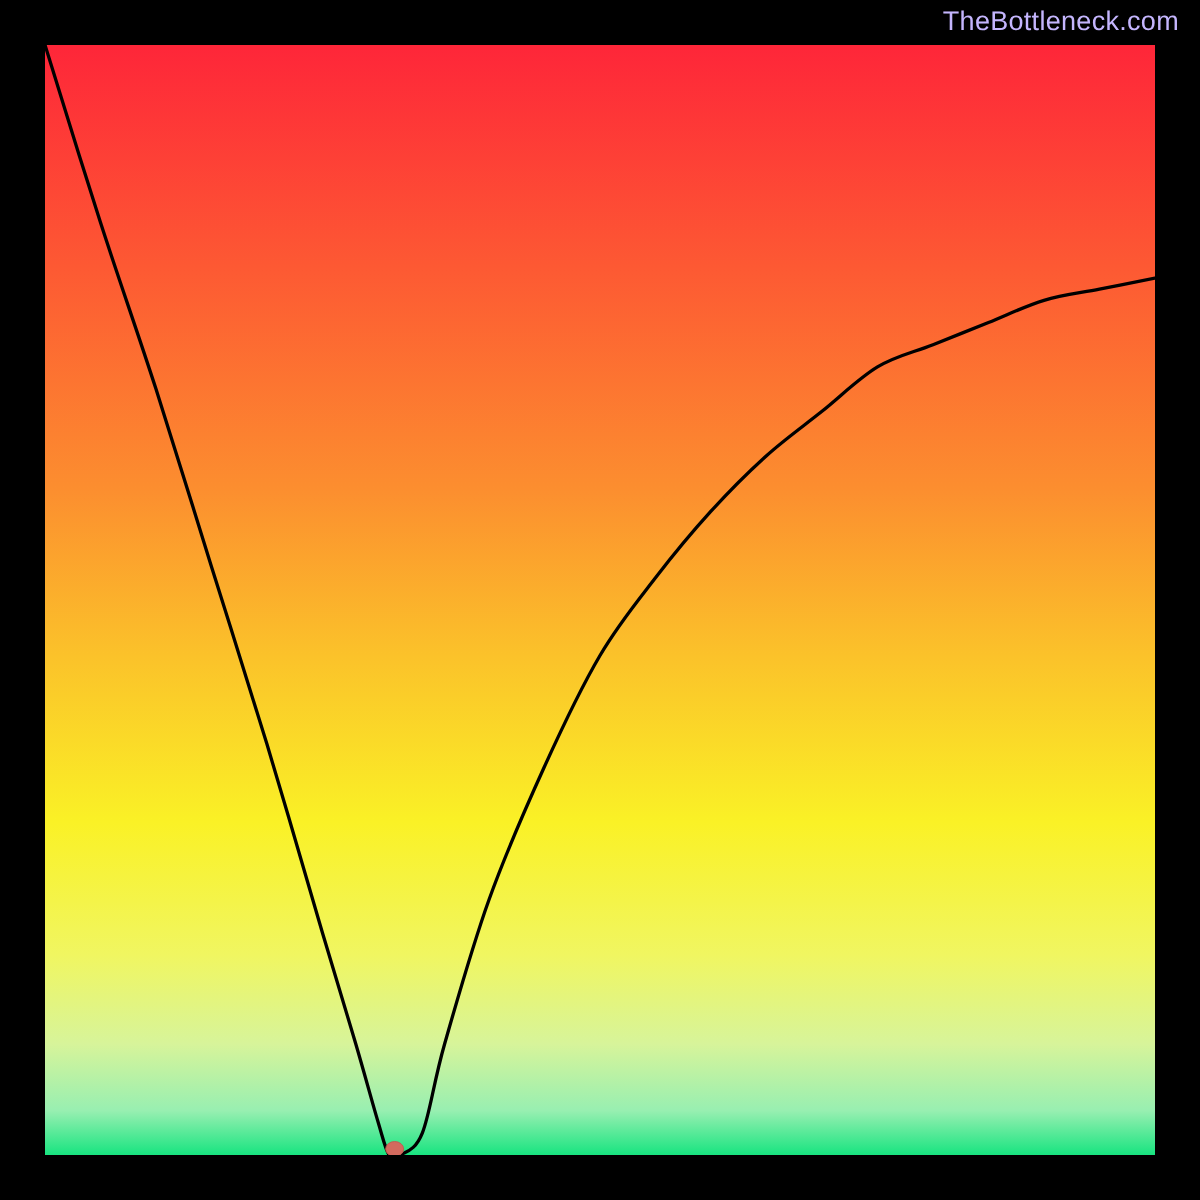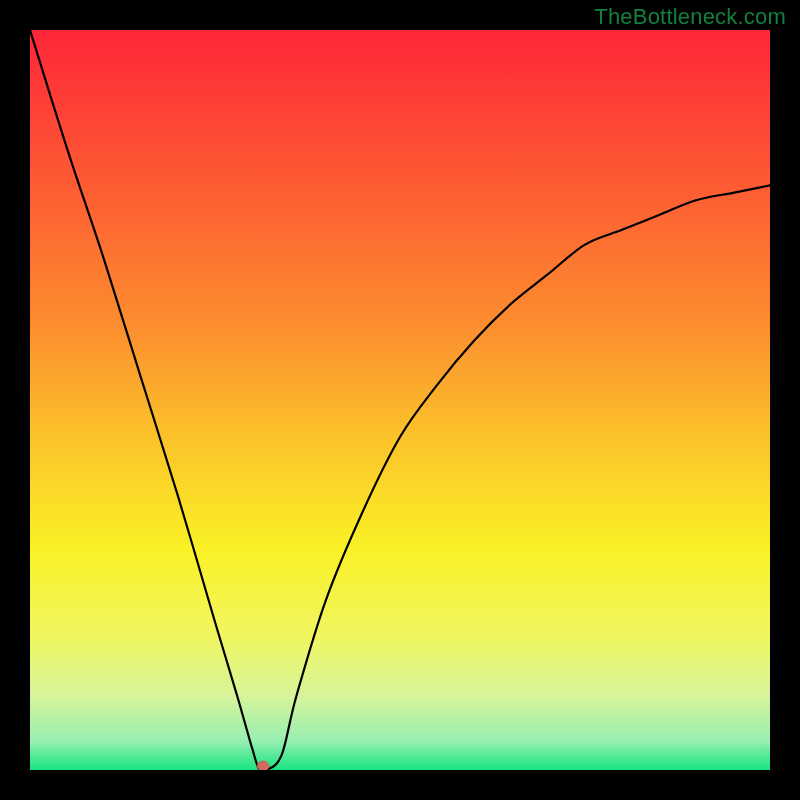--- a/index.html
+++ b/index.html
@@ -14,22 +14,22 @@
   .frame {
     position: relative;
     width: 800px;
     height: 800px;
     background: #000;
   }
   .watermark {
     position: absolute;
     top: 4px;
     right: 14px;
-    color: #15803d;
-    font-size: 22px;
+    color: #c4b5fd;
+    font-size: 18px;
     font-weight: 500;
     letter-spacing: 0.2px;
     z-index: 10;
   }
   .plot-outer {
     position: absolute;
     left: 30px;    
     top: 30px;
     right: 30px;
     bottom: 30px;

